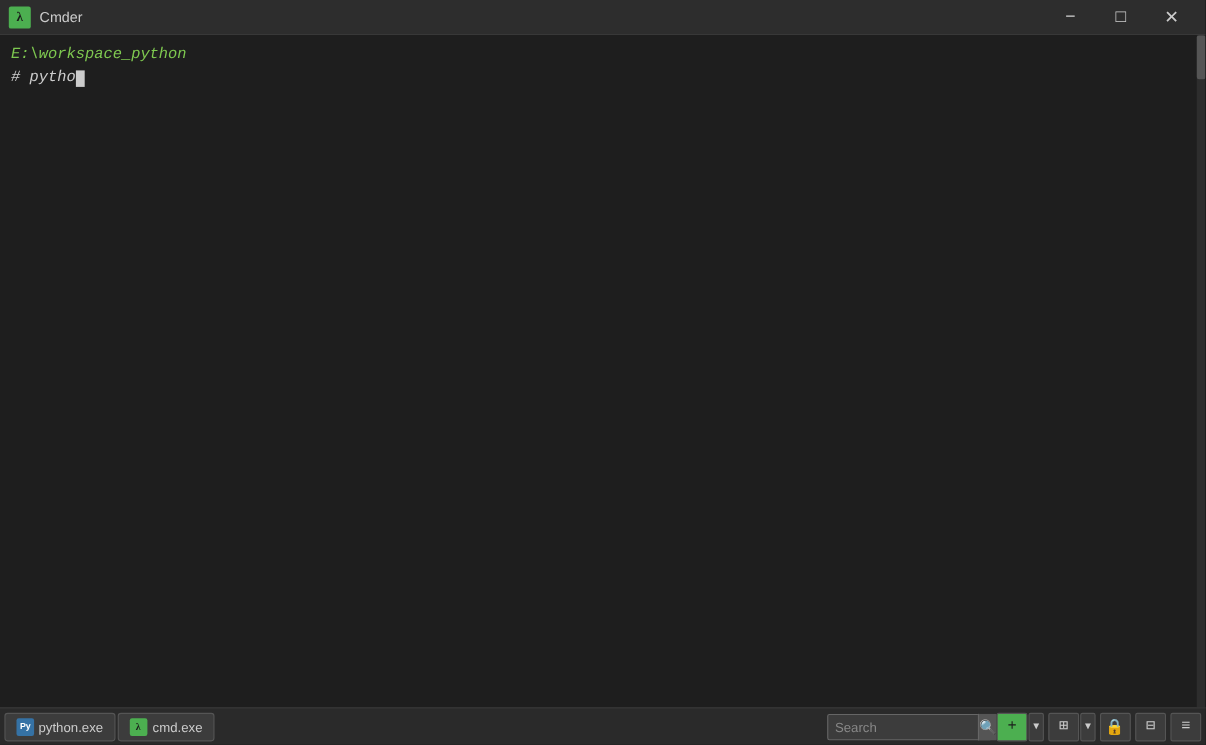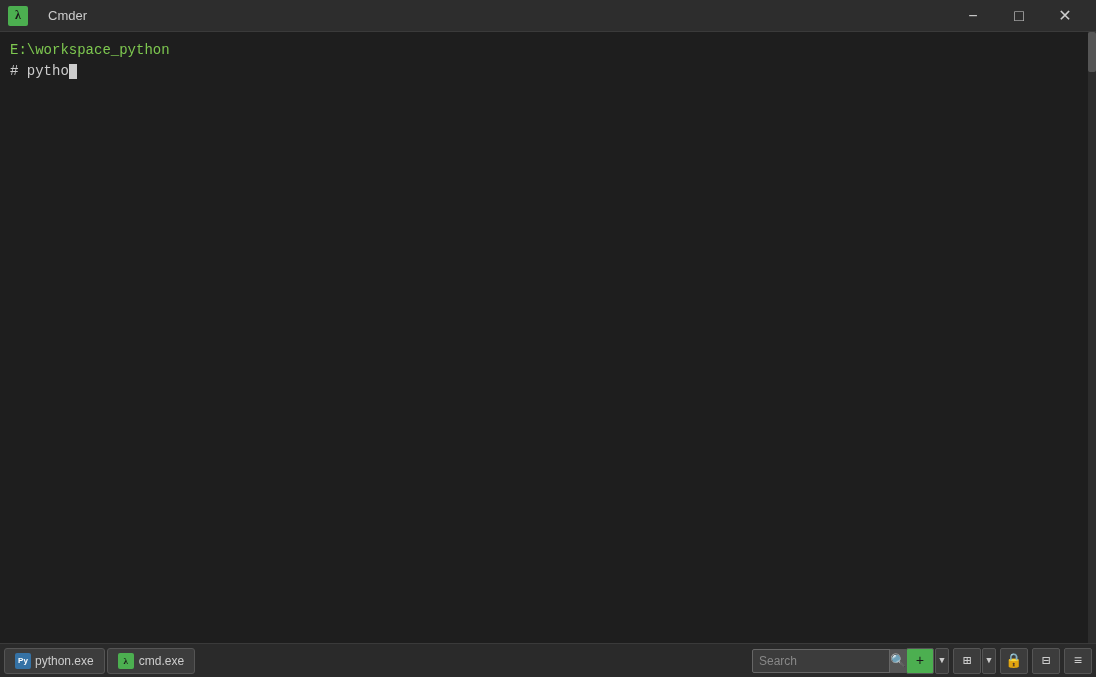--- a/index.html
+++ b/index.html
@@ -36,21 +36,20 @@
       font-weight: bold;
       color: #1a1a1a;
       font-family: serif;
     }
 
     .title-bar-text {
       flex: 1;
       color: #cccccc;
       font-size: 13px;
       font-family: 'Segoe UI', sans-serif;
-      margin-left: 12px;
     }
 
     .title-bar-controls {
       display: flex;
       align-items: center;
       gap: 0;
     }
 
     .title-bar-btn {
       width: 46px;
@@ -67,20 +66,21 @@
     }
 
     
     .terminal-area {
       width: 100%;
       height: calc(677px - 32px - 34px);
       background: #1e1e1e;
       padding: 8px 10px;
       overflow: hidden;
       position: relative;
+      font-style: italic;
     }
 
     .terminal-line {
       font-size: 14px;
       line-height: 1.5;
       color: #cccccc;
       font-family: 'Consolas', 'Courier New', monospace;
     }
 
     .terminal-path {

